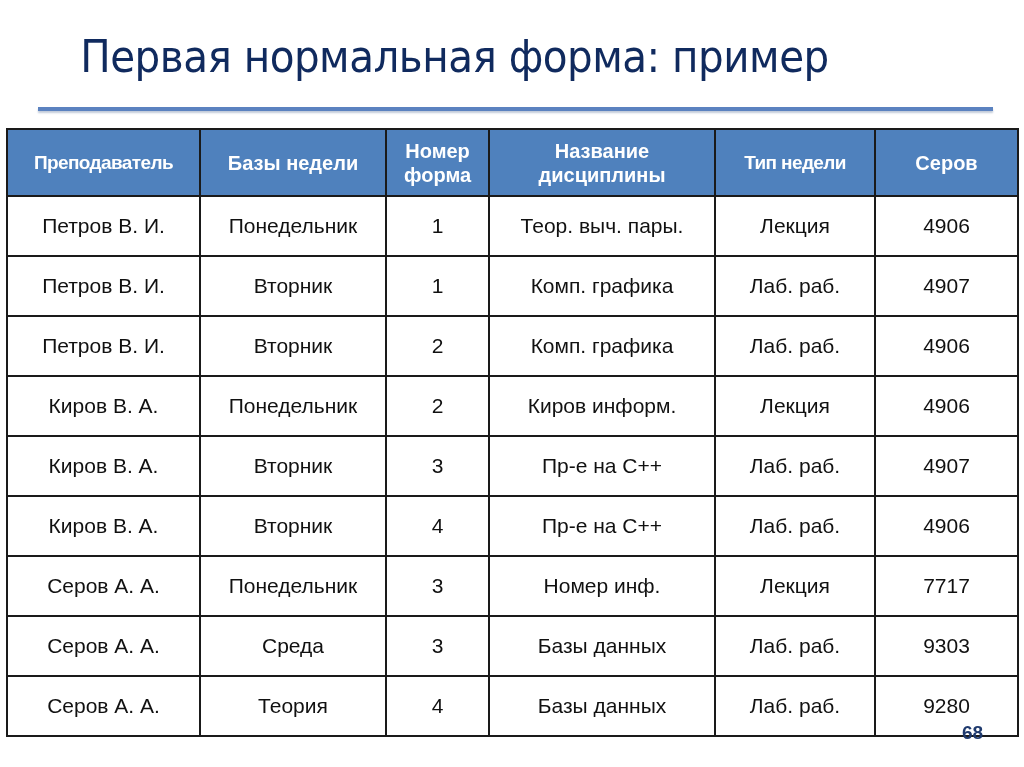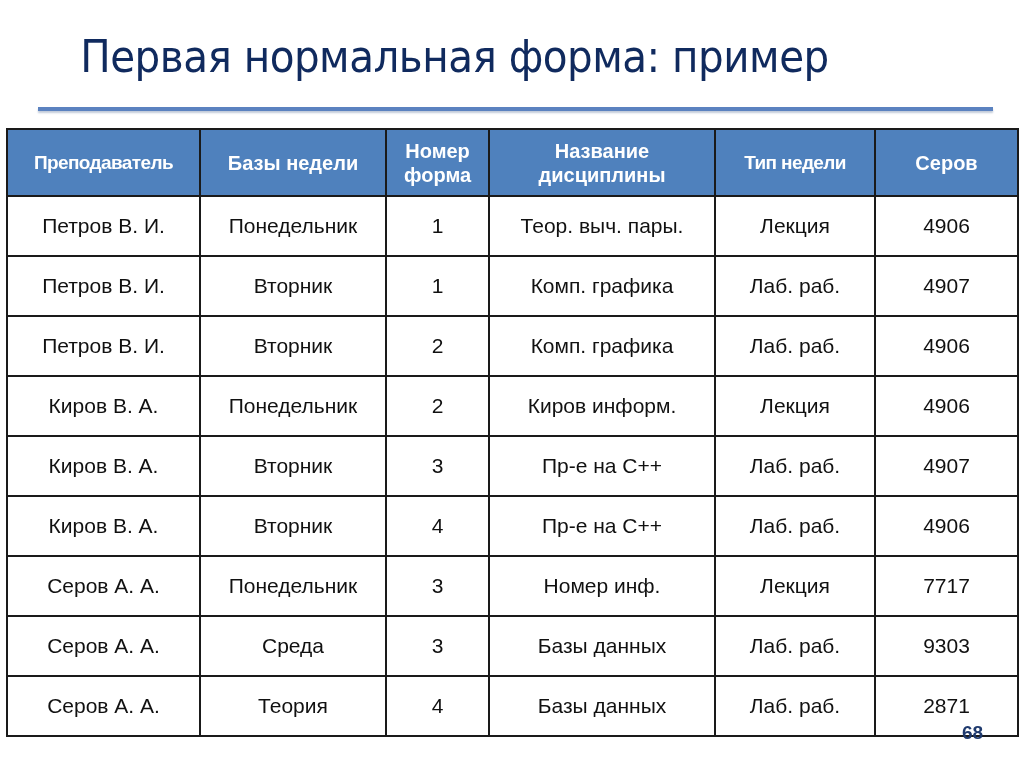--- a/index.html
+++ b/index.html
@@ -174,18 +174,18 @@
       <td>Базы данных</td>
       <td>Лаб. раб.</td>
       <td>9303</td>
     </tr>
     <tr>
       <td>Серов А. А.</td>
       <td>Теория</td>
       <td>4</td>
       <td>Базы данных</td>
       <td>Лаб. раб.</td>
-      <td>2871</td>
+      <td>9280</td>
     </tr>
   </tbody>
 </table>
 
 <div class="page-number">68</div>
 
 </body></html>

